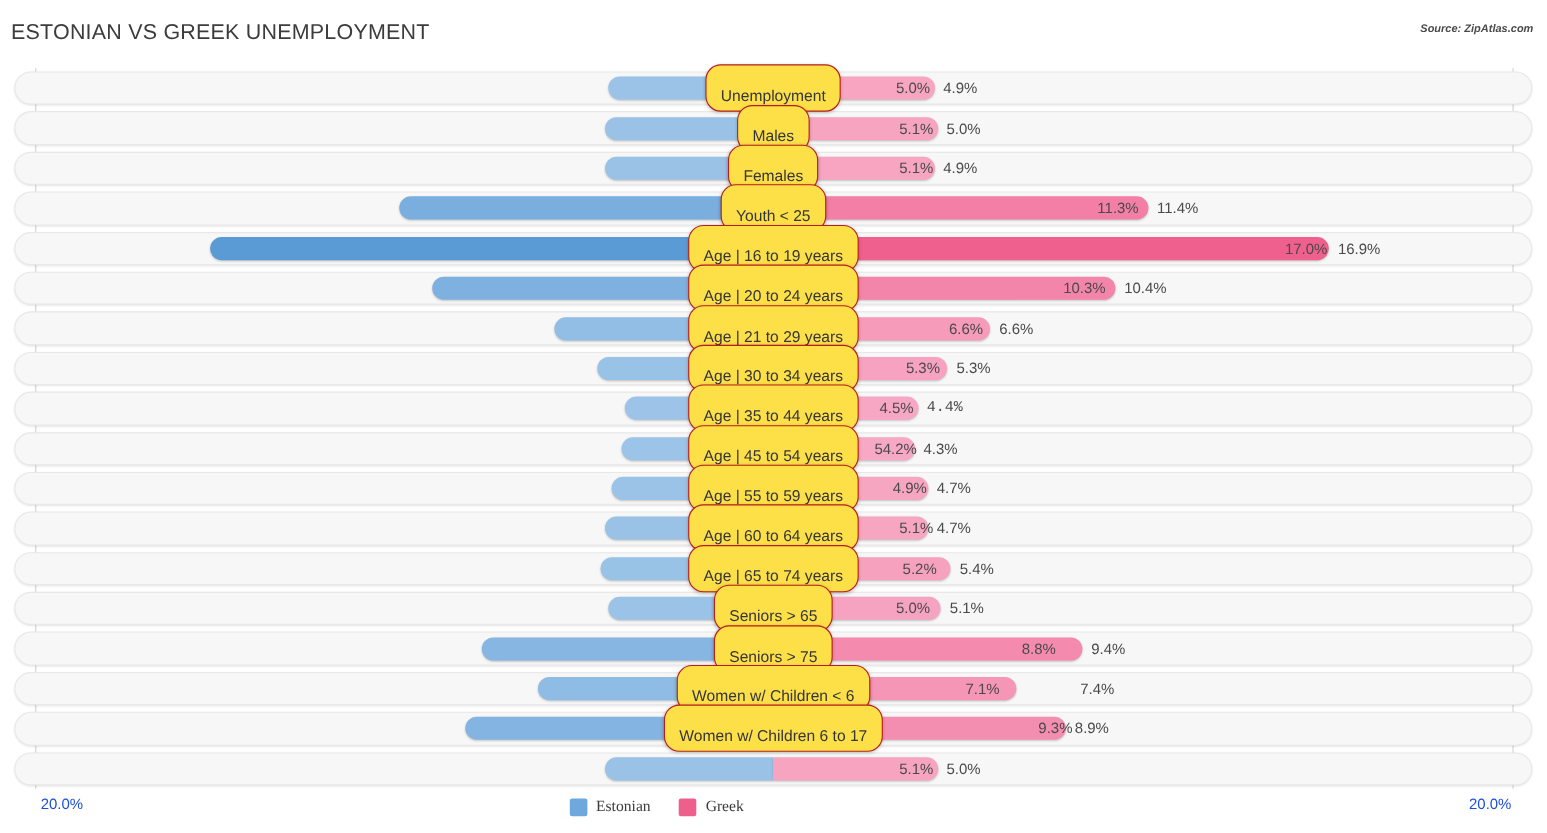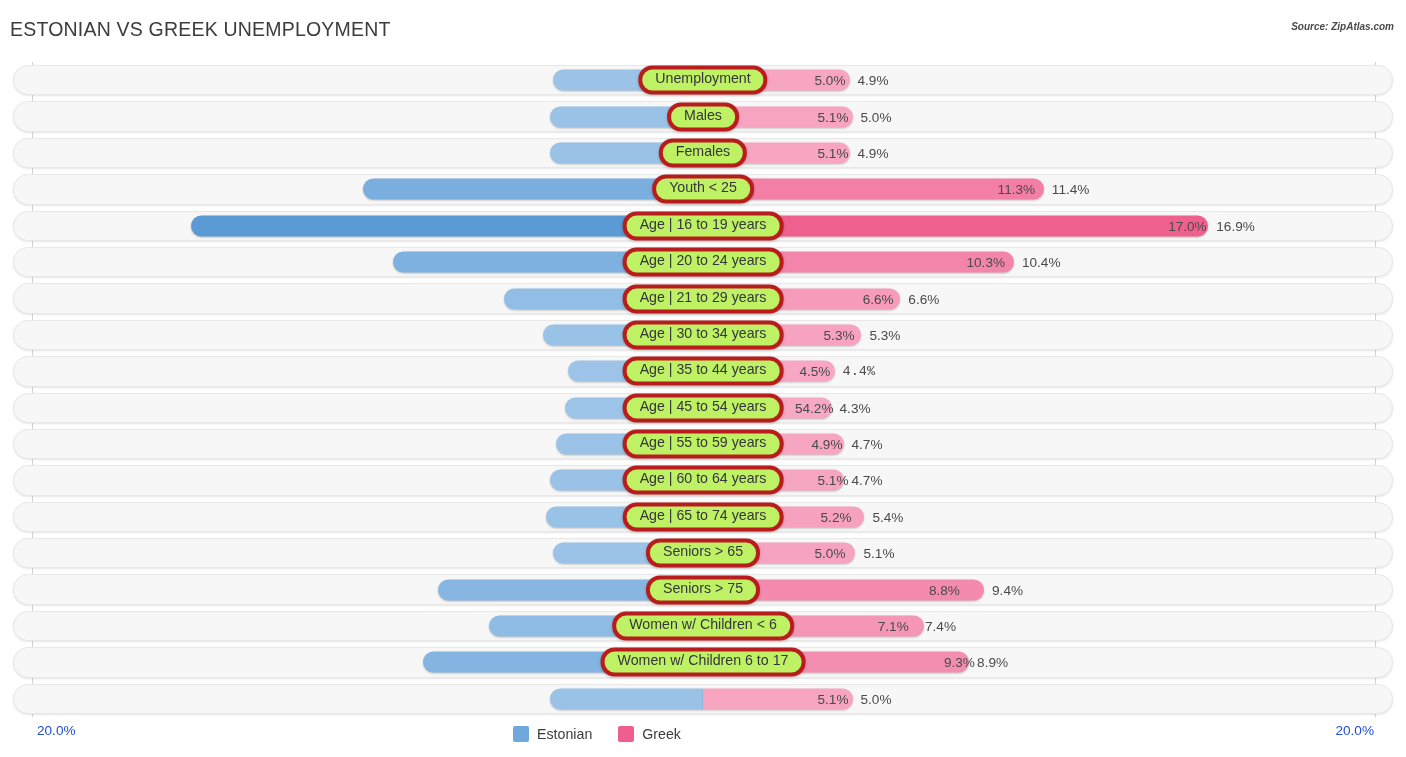--- a/index.html
+++ b/index.html
@@ -58,41 +58,41 @@
   .val {
     position: absolute; top: 50%; transform: translateY(-50%);
     font-size: 13.6px; color: #4a4a4a; white-space: nowrap;
   }
   .val.left  { text-align: right; }
   .val.right { text-align: left; }
 
   .pill {
     position: absolute; left: 50%; top: 50%;
     transform: translate(-50%, -50%);
-    background: #bef264;
-    border: 4px solid #b91c1c;
+    background: #fde047;
+    border: 1px solid #b91c1c;
     border-radius: 14px;
-    padding: 0 13px 5px;
+    padding: 20px 13px 5px;
     font-size: 14.2px; color: #35353a;
     white-space: nowrap;
     box-shadow: 0 1px 3px rgba(0,0,0,.22);
     z-index: 5;
   }
 
   
   .axis-label {
     position: absolute; bottom: 19px;
     font-size: 13.6px; color: #1d4ed8; white-space: nowrap;
   }
   .axis-label.lmin { left: 37px; }
   .axis-label.rmax { right: 32px; }
 
   .legend {
     position: absolute; bottom: 15px; left: 0; width: 1194px;
-    display: flex; justify-content: center; align-items: center; gap: 26px;
+    display: flex; justify-content: center; align-items: center; gap: 26px; font-family: Liberation Serif, serif;
   }
   .legend-item { display: flex; align-items: center; gap: 8px; }
   .swatch { width: 16px; height: 16px; border-radius: 2px; display: block; }
   .legend-text { font-size: 14.2px; color: #3c3c3c; white-space: nowrap; }
 </style>
 </head>
 <body>
 
 <div id="chart-root">
 
@@ -221,21 +221,21 @@
           <div class="bar right" style="width: 281.06px; background: rgb(244, 139, 174);"></div>
           <div class="val left" style="right: 446.12px;">8.8%</div>
           <div class="val right" style="left: 992.06px;">9.4%</div>
           <div class="pill">Seniors &gt; 75</div>
         </div>
         <div class="row">
           <div class="track"></div>
           <div class="bar left" style="width: 213.71px; background: rgb(143, 188, 228);"></div>
           <div class="bar right" style="width: 221.26px; background: rgb(245, 150, 183);"></div>
           <div class="val left" style="right: 497.29px;">7.1%</div>
-          <div class="val right" style="left: 925px;">7.4%</div>
+          <div class="val right" style="left: 982px;">7.4%</div>
           <div class="pill">Women w/ Children &lt; 6</div>
         </div>
         <div class="row">
           <div class="track"></div>
           <div class="bar left" style="width: 279.93px; background: rgb(132, 180, 225);"></div>
           <div class="bar right" style="width: 266.11px; background: rgb(244, 142, 176);"></div>
           <div class="val left" style="right: 431.07px;">9.3%</div>
           <div class="val right" style="left: 977.11px;">8.9%</div>
           <div class="pill">Women w/ Children 6 to 17</div>
         </div>

